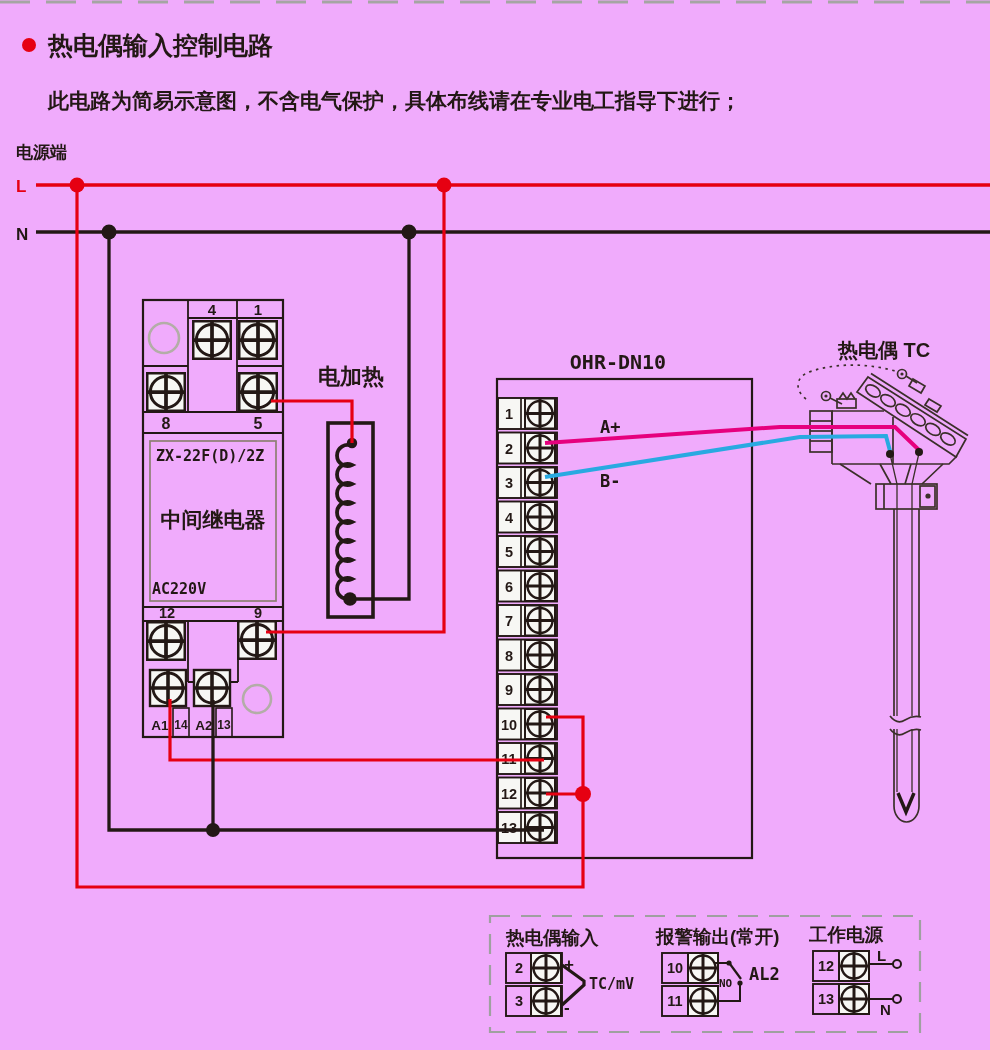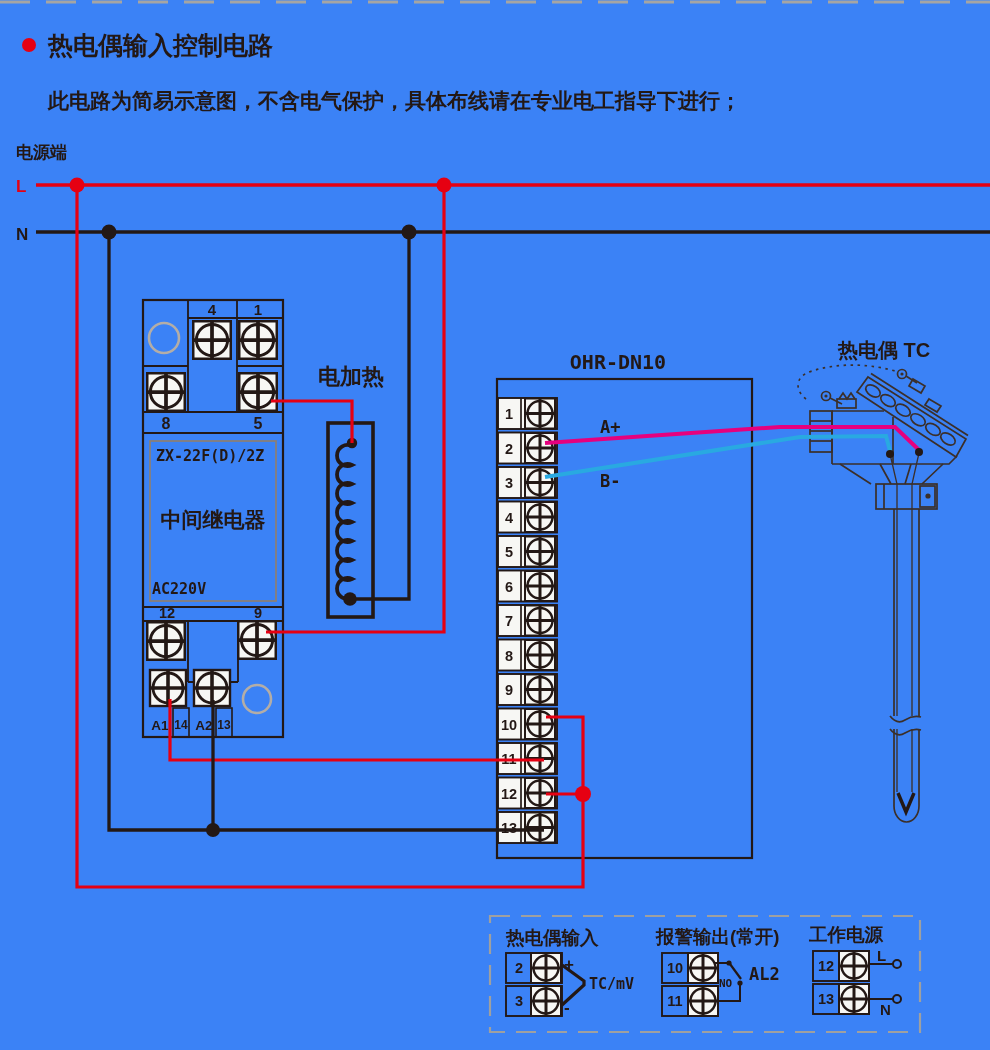--- a/index.html
+++ b/index.html
@@ -1,16 +1,16 @@
 <!DOCTYPE html>
 <html><head>
 <meta charset="utf-8">
 <style>
   html,body{margin:0;padding:0;background:#f7f7f4;}
-  .stage{position:relative;width:990px;height:1050px;background:#3b82f6;overflow:hidden;}
+  .stage{position:relative;width:990px;height:1050px;background:#f0abfc;overflow:hidden;}
   svg{display:block;}
   text{font-family:"Liberation Sans","DejaVu Sans",sans-serif;font-weight:bold;fill:#231815;}
   .mono{font-family:"DejaVu Sans Mono",monospace;}
   .f11{font-size:11px}.f12{font-size:12px}.f13{font-size:13.5px}.f14{font-size:14.5px}
   .f15{font-size:15px}.f16{font-size:16px}.f17{font-size:17px}.f18{font-size:18.5px}
   .f20{font-size:20px}.f21{font-size:21px}.f22{font-size:22px}.f25{font-size:25px}
   .red{fill:#e60012}
   .ln{stroke:#231815;fill:none}
   .rw{stroke:#e60012;fill:none}
 </style>

